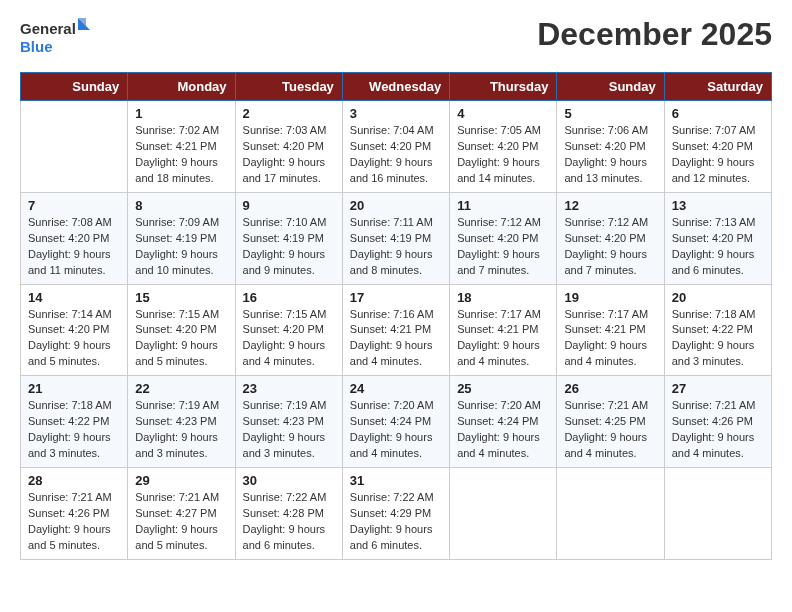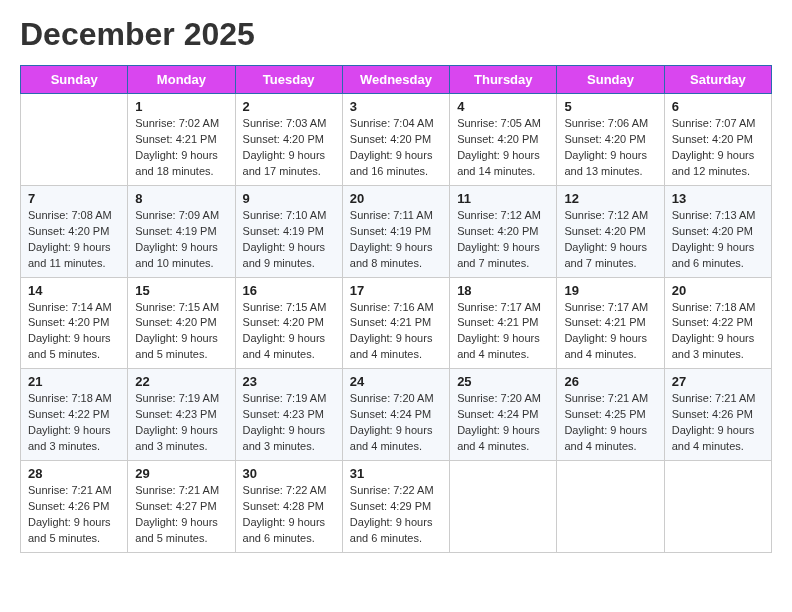--- a/index.html
+++ b/index.html
@@ -32,23 +32,23 @@
     .sub-title {
       font-size: 15px;
       color: #555;
     }
     .calendar {
       width: 100%;
       border-collapse: collapse;
       border: 1px solid #ccc;
     }
     .calendar th {
-      background: #d946ef;
+      background: #7f1d1d;
       color: #fff;
-      text-align: center;
+      text-align: right;
       padding: 6px 8px;
       font-size: 13px;
       font-weight: bold;
       border: 1px solid #2a6aaf;
     }
     .calendar td {
       vertical-align: top;
       border: 1px solid #ccc;
       padding: 5px 7px;
       width: 107px;
@@ -71,20 +71,28 @@
       line-height: 1.45;
     }
     .empty-cell {
       background: #f9f9f9;
     }
   </style>
 </head>
 <body>
 
 <div class="header-area">
+  <div class="logo">
+  <svg width="70" height="44" viewBox="0 0 70 44" xmlns="http://www.w3.org/2000/svg">
+    <text x="0" y="18" font-size="15" font-weight="bold" font-family="Arial" fill="#333">General</text>
+    <text x="0" y="36" font-size="15" font-weight="bold" font-family="Arial" fill="#2a7ae2">Blue</text>
+    <polygon points="58,2 70,14 58,14" fill="#2a7ae2"></polygon>
+    <polygon points="58,2 66,2 66,10" fill="#1a5aaa" opacity="0.5"></polygon>
+  </svg>
+</div>
   <div class="title-block">
     <div class="main-title">December 2025</div>
   </div>
 </div>
 
 <table class="calendar">
   <thead>
     <tr>
     <th>Sunday</th>
         <th>Monday</th>

